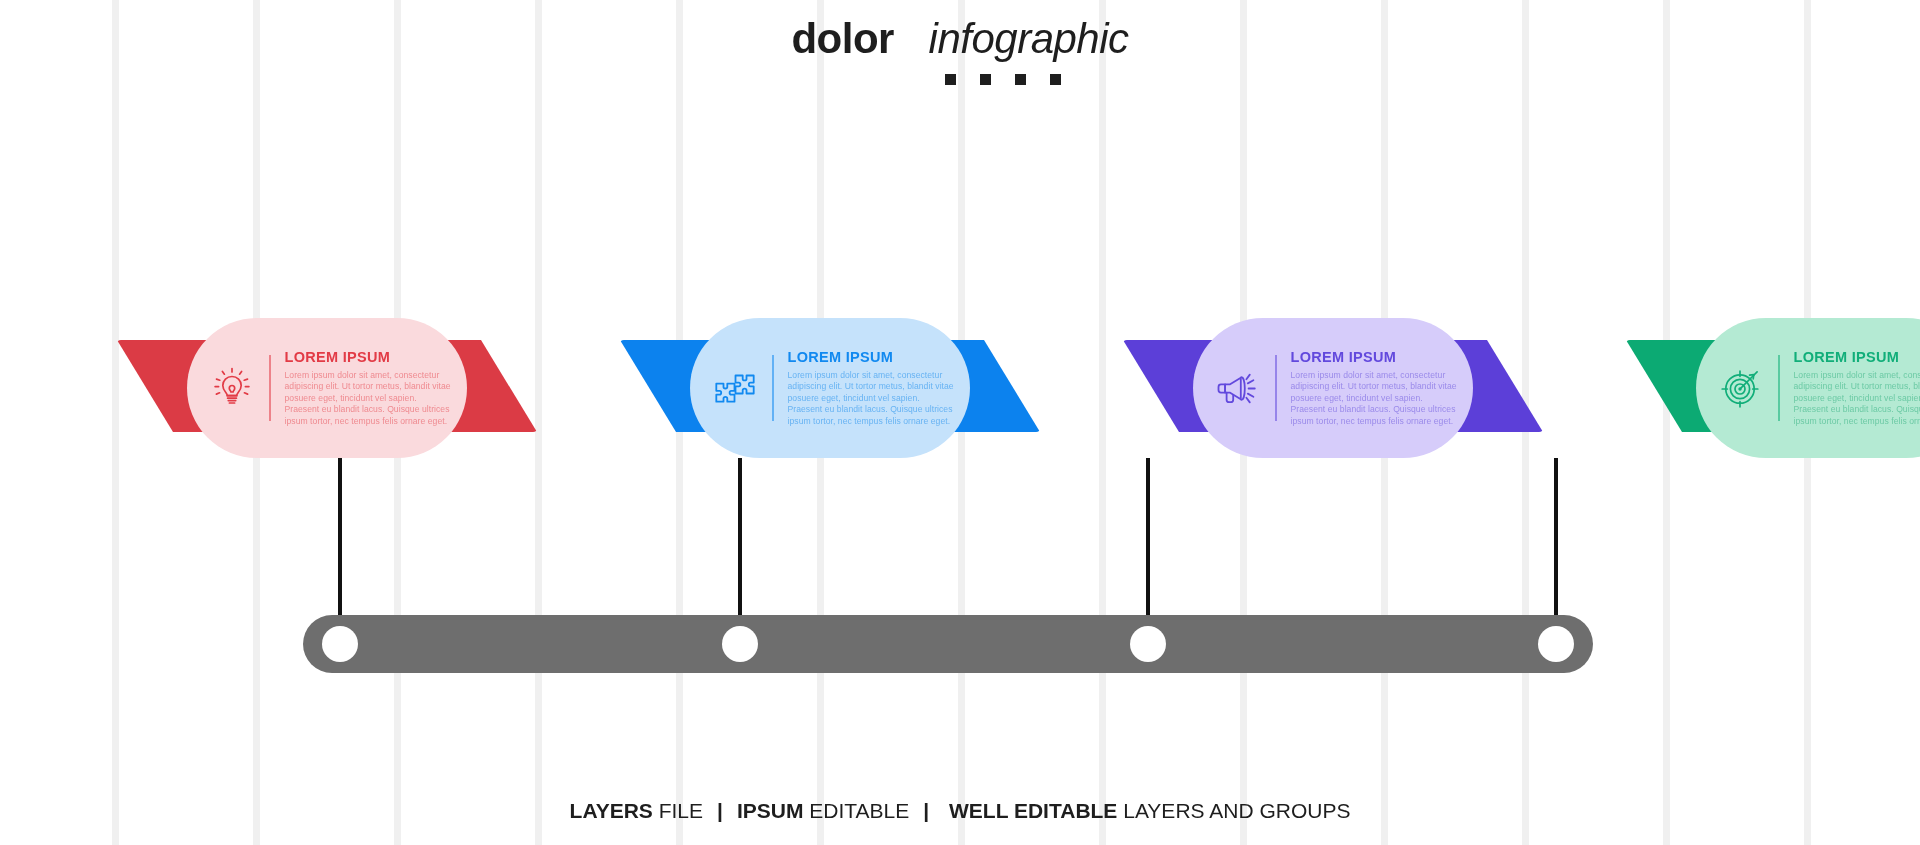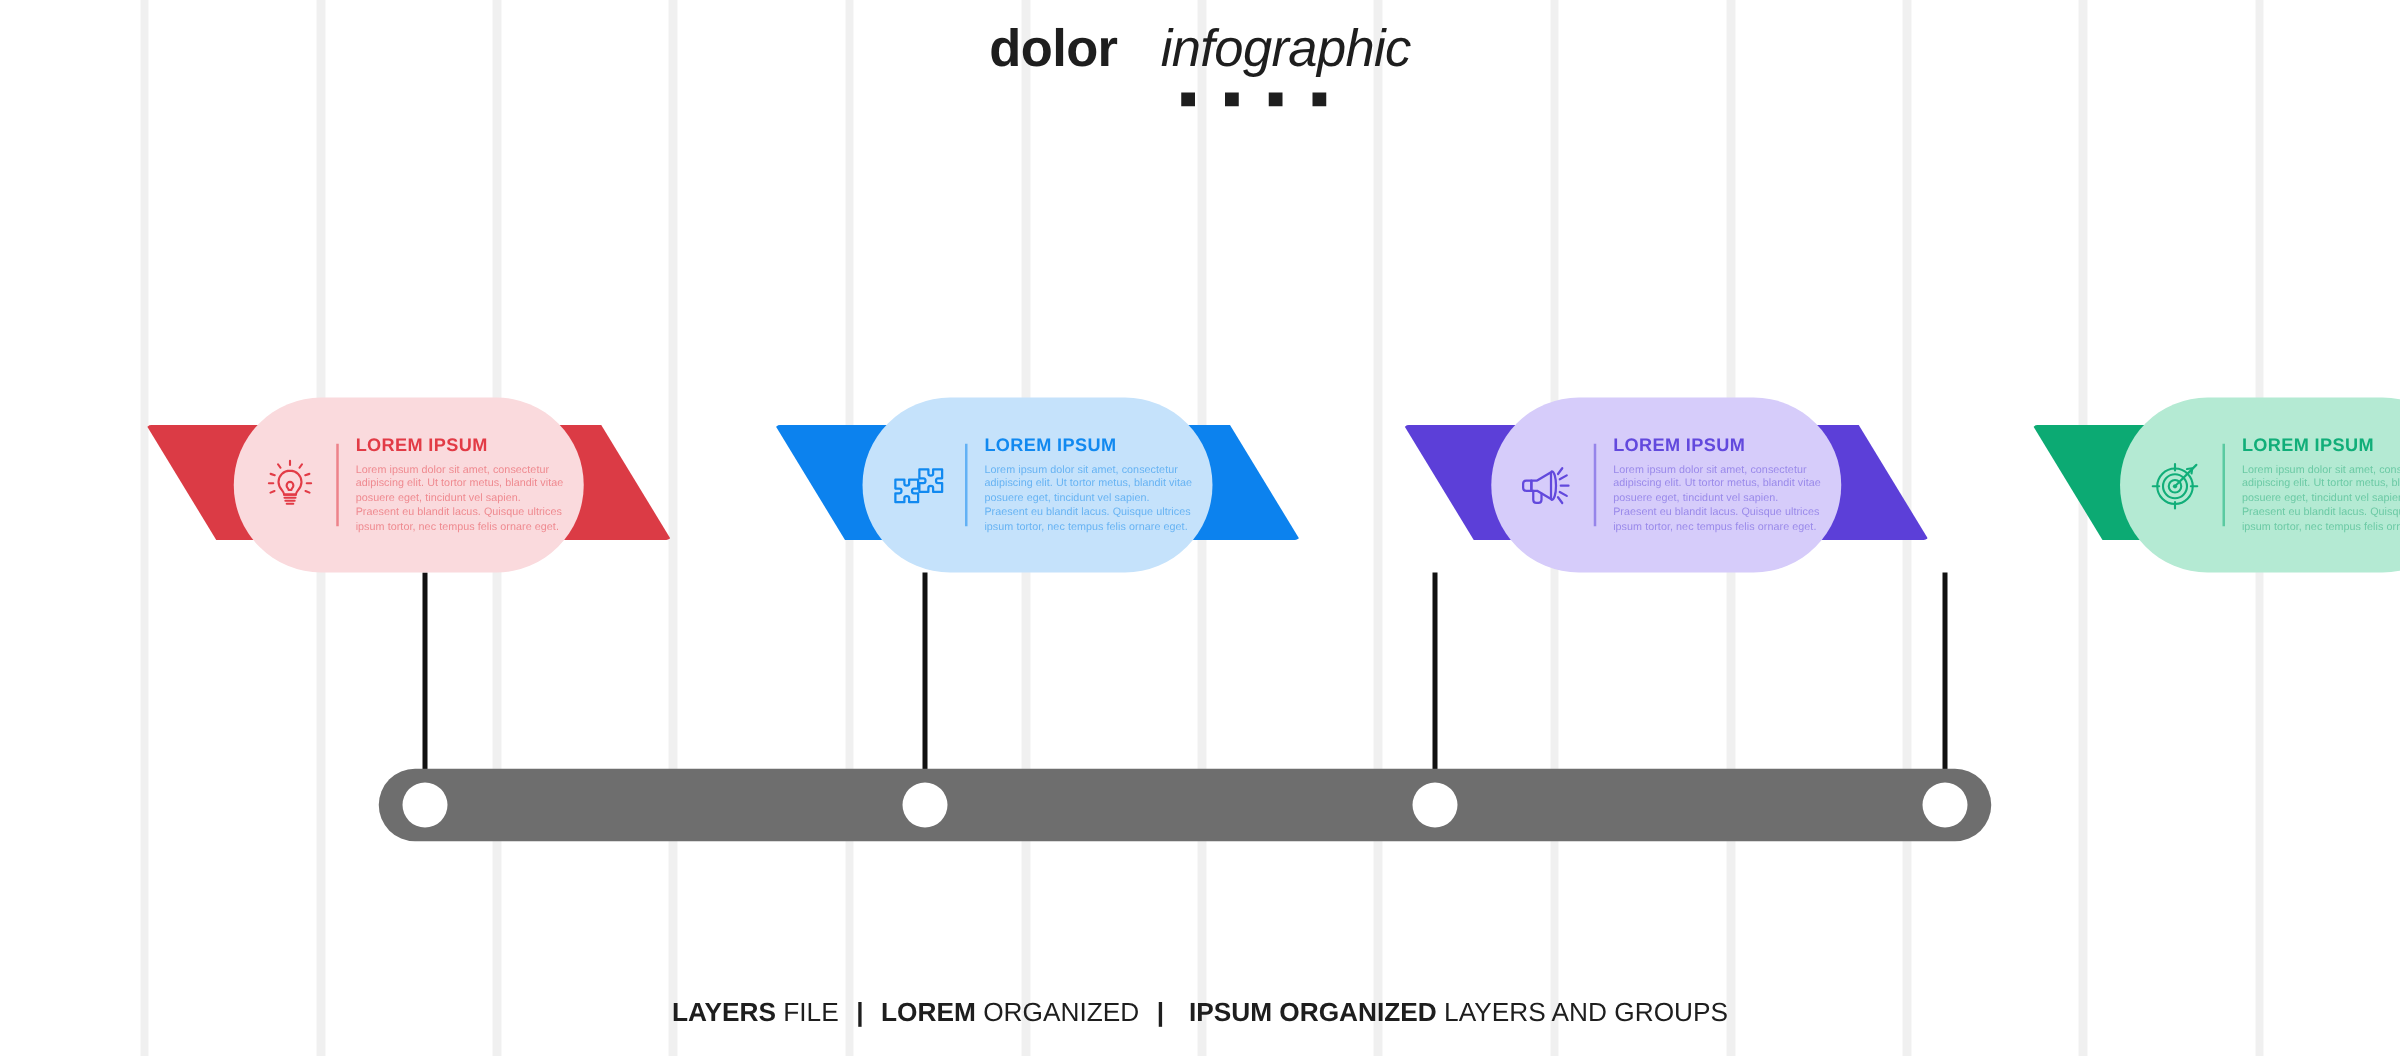--- a/index.html
+++ b/index.html
@@ -313,16 +313,16 @@
     <div class="connector" style="left: 1146.25px; top: 458px; height: 163px; background: rgb(17, 17, 17);"></div>
     <div class="connector" style="left: 1554.25px; top: 458px; height: 163px; background: rgb(17, 17, 17);"></div>
     <div id="timeline">
       <div class="timeline-node" style="left: 19px; background: rgb(255, 255, 255);"></div>
       <div class="timeline-node" style="left: 419px; background: rgb(255, 255, 255);"></div>
       <div class="timeline-node" style="left: 827px; background: rgb(255, 255, 255);"></div>
       <div class="timeline-node" style="left: 1235px; background: rgb(255, 255, 255);"></div>
     </div>
 
   <div id="footer">
-    <span class="f-bold">LAYERS</span><span>&nbsp;</span><span class="f-reg">FILE</span><span class="f-sep">|</span><span class="f-bold">LOREM</span><span>&nbsp;</span><span class="f-reg">ORGANIZED</span><span class="f-sep">|</span><span>&nbsp;</span><span class="f-bold">IPSUM ORGANIZED</span><span>&nbsp;</span><span class="f-reg">LAYERS AND GROUPS</span>
+    <span class="f-bold">LAYERS</span><span>&nbsp;</span><span class="f-reg">FILE</span><span class="f-sep">|</span><span class="f-bold">IPSUM</span><span>&nbsp;</span><span class="f-reg">EDITABLE</span><span class="f-sep">|</span><span>&nbsp;</span><span class="f-bold">WELL EDITABLE</span><span>&nbsp;</span><span class="f-reg">LAYERS AND GROUPS</span>
   </div>
 
 </div>
 
 </body></html>

